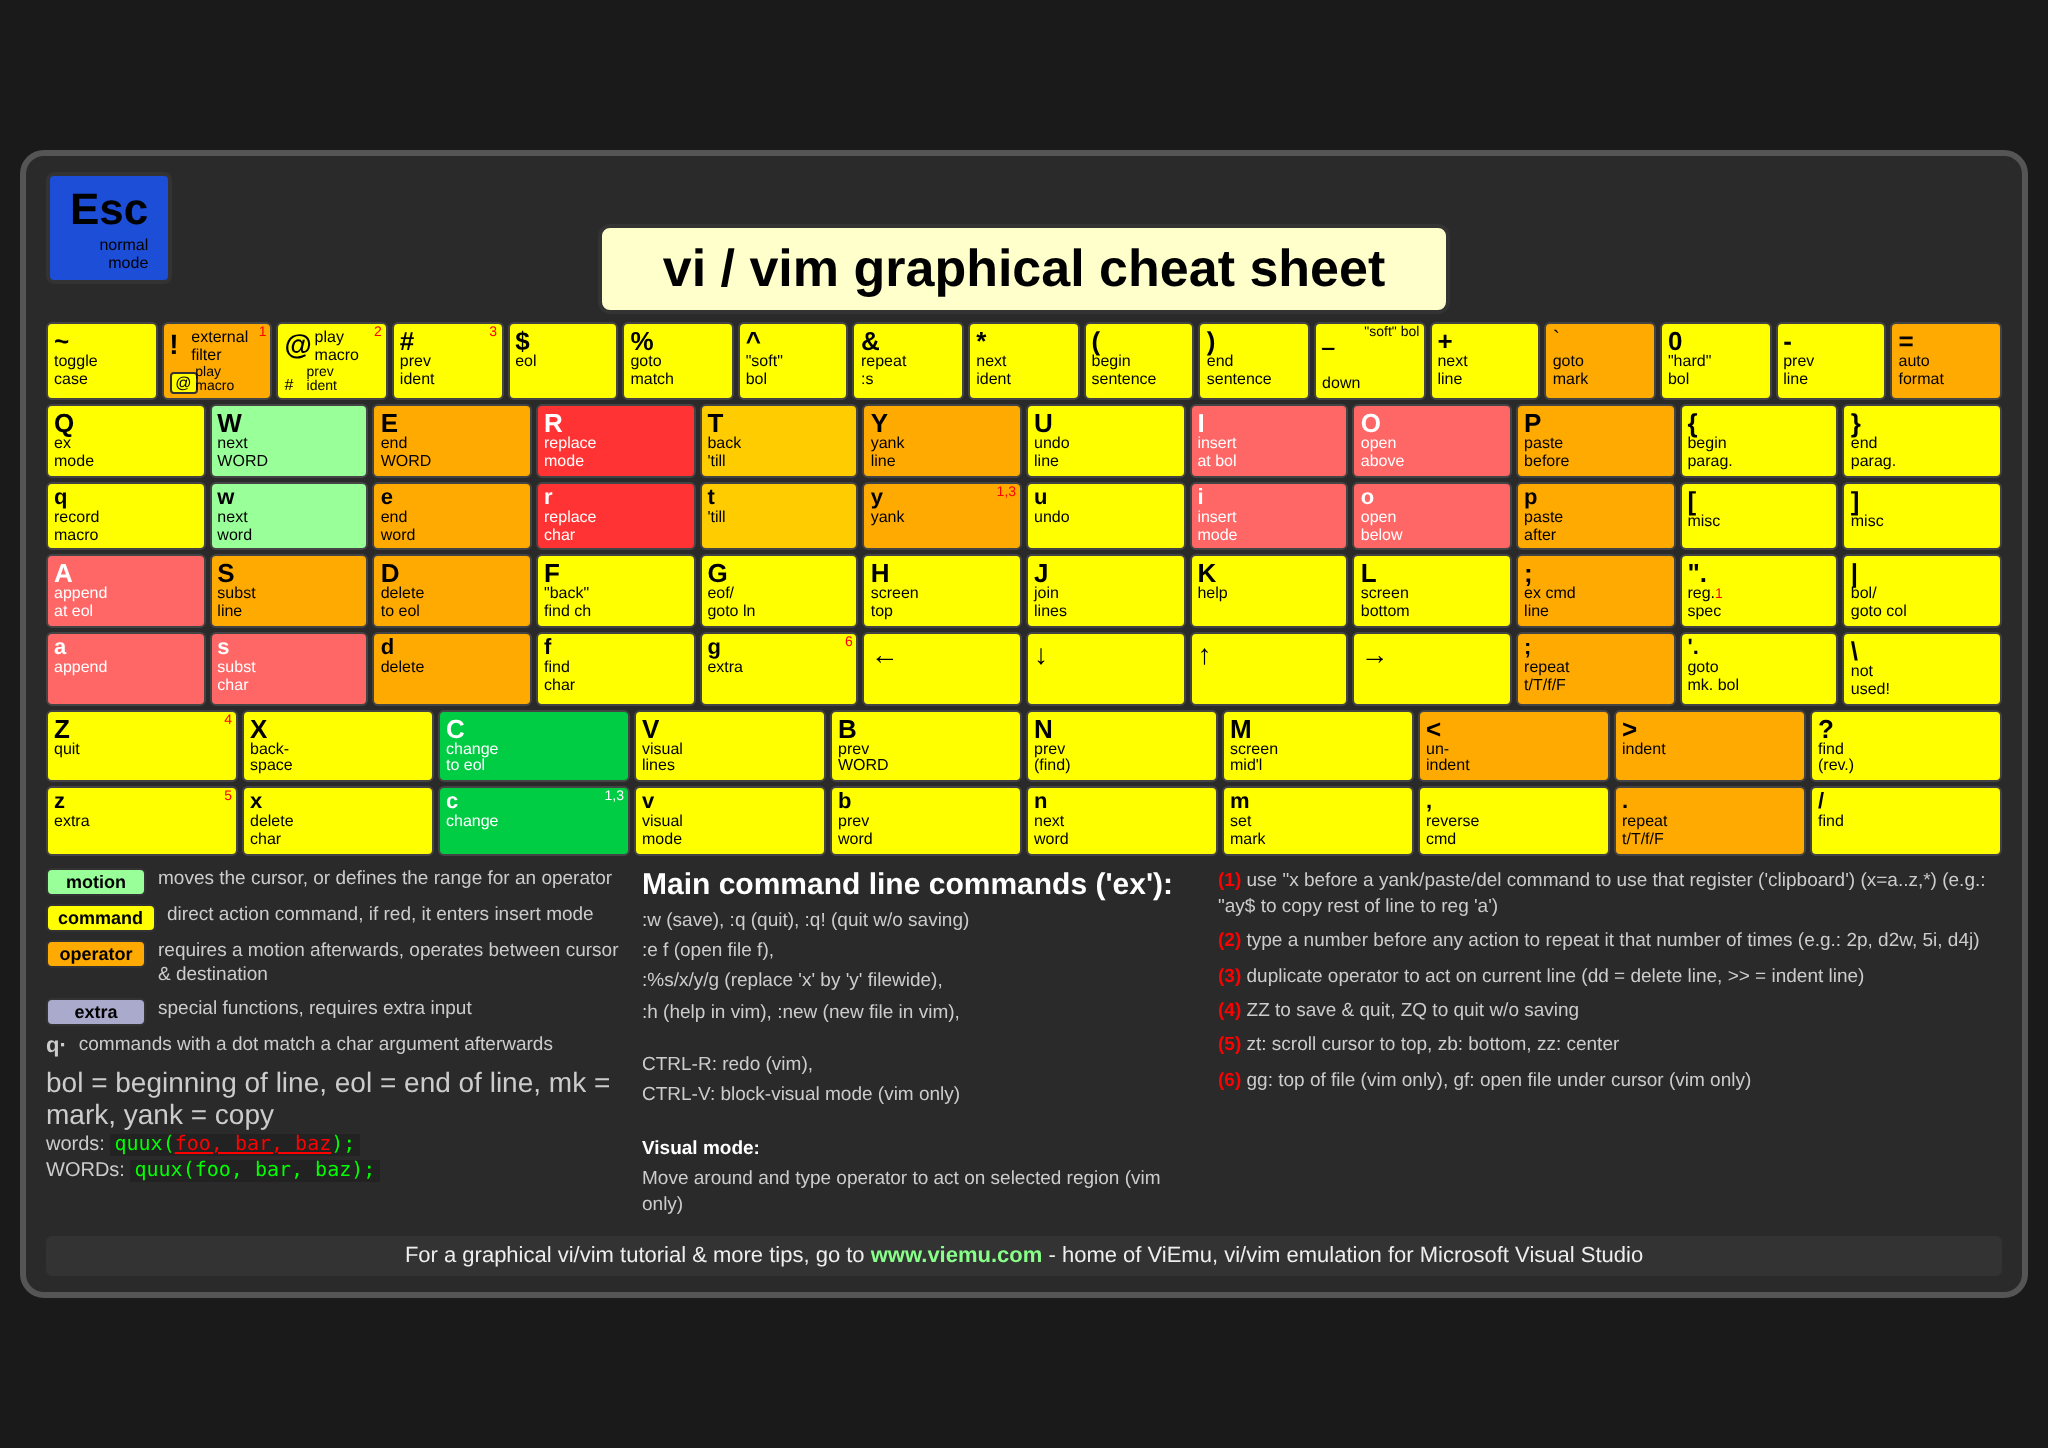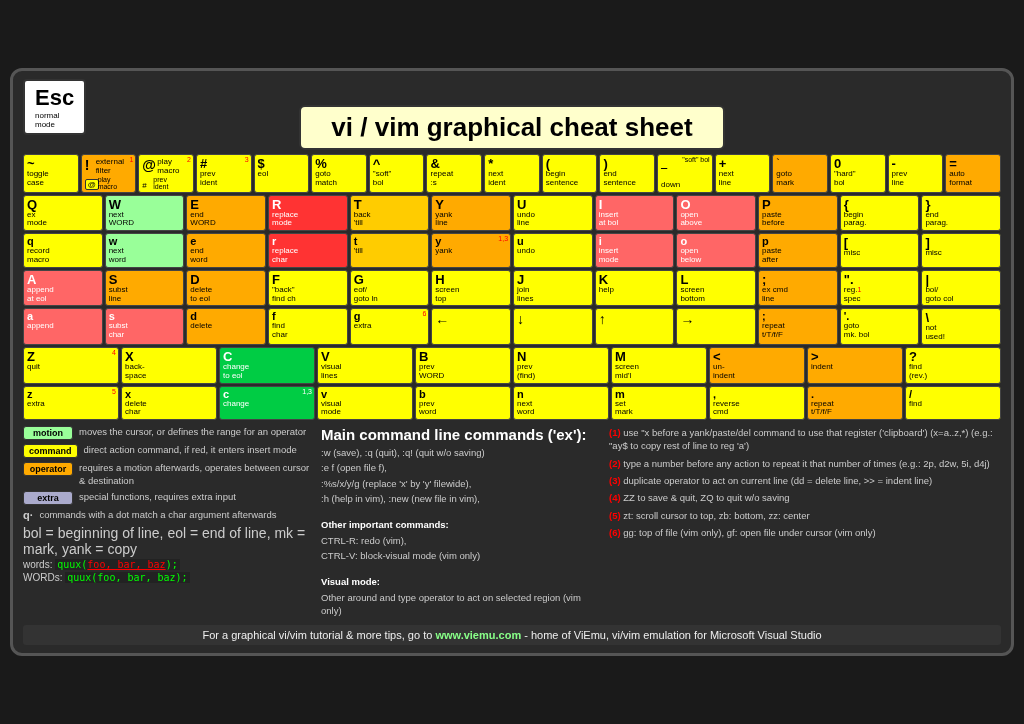--- a/index.html
+++ b/index.html
@@ -109,21 +109,21 @@
 <body>
 
 <div class="main-container">
 
   <div style="position:relative; margin-bottom:4px;">
     <div class="version-info">
       <div>version 1.1</div>
       <div>April 1st, 06</div>
     </div>
 
-    <div style="position:absolute; left:0; top:0; background:#ffffff; border:2px solid #333; border-radius:4px; padding:4px 10px; text-align:left;">
+    <div style="position:absolute; left:0; top:0; background:#1d4ed8; border:2px solid #333; border-radius:4px; padding:4px 10px; text-align:right;">
       <div style="font-size:22px; font-weight:bold; color:#000;">Esc</div>
       <div style="font-size:8px; color:#000;"><span>normal</span><br><span>mode</span></div>
     </div>
     <div style="text-align:center;">
       <div style="background:#ffffcc; border:2px solid #333; border-radius:6px; display:inline-block; padding:5px 30px; margin:0 auto;">
         <h1 style="font-size:26px; font-weight:bold; color:#000;">vi / vim graphical cheat sheet</h1>
       </div>
     </div>
   </div>
 
@@ -531,26 +531,25 @@
       </div>
     </div>
 
     <div class="cmd-section">
       <h3>Main command line commands ('ex'):</h3>
       <p>:w (save), :q (quit), :q! (quit w/o saving)</p>
       <p>:e f (open file f),</p>
       <p>:%s/x/y/g (replace 'x' by 'y' filewide),</p>
       <p>:h (help in vim), :new (new file in vim),</p>
       <br>
-      <p style="font-weight:bold; color:#fff;">Other important commands:</p>
       <p>CTRL-R: redo (vim),</p>
       <p>CTRL-V: block-visual mode (vim only)</p>
       <br>
       <p style="font-weight:bold; color:#fff;">Visual mode:</p>
-      <p>Other around and type operator to act on selected region (vim only)</p>
+      <p>Move around and type operator to act on selected region (vim only)</p>
     </div>
 
     <div class="notes-section">
       <div class="note-item">
         <span class="note-num">(1)</span> use "x before a yank/paste/del command to use that register ('clipboard') (x=a..z,*) (e.g.: "ay$ to copy rest of line to reg 'a')
       </div>
       <div class="note-item">
         <span class="note-num">(2)</span> type a number before any action to repeat it that number of times (e.g.: 2p, d2w, 5i, d4j)
       </div>
       <div class="note-item">

